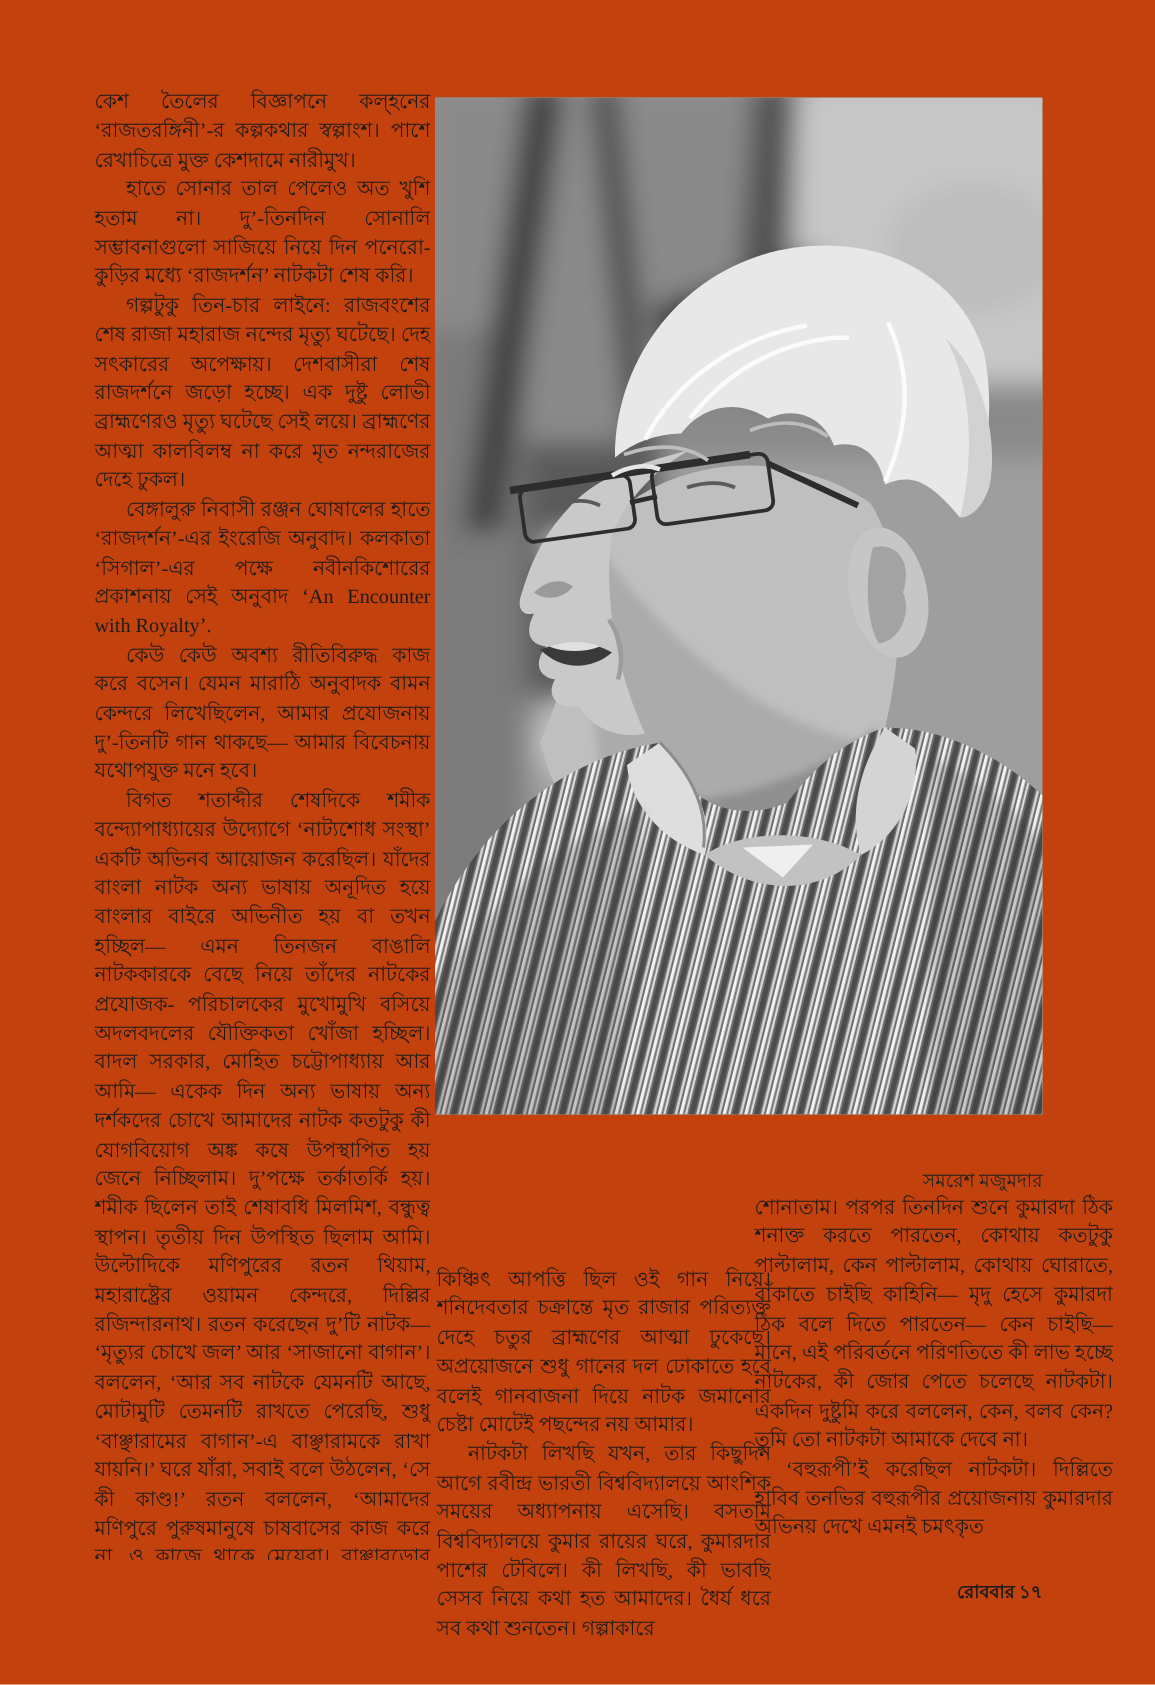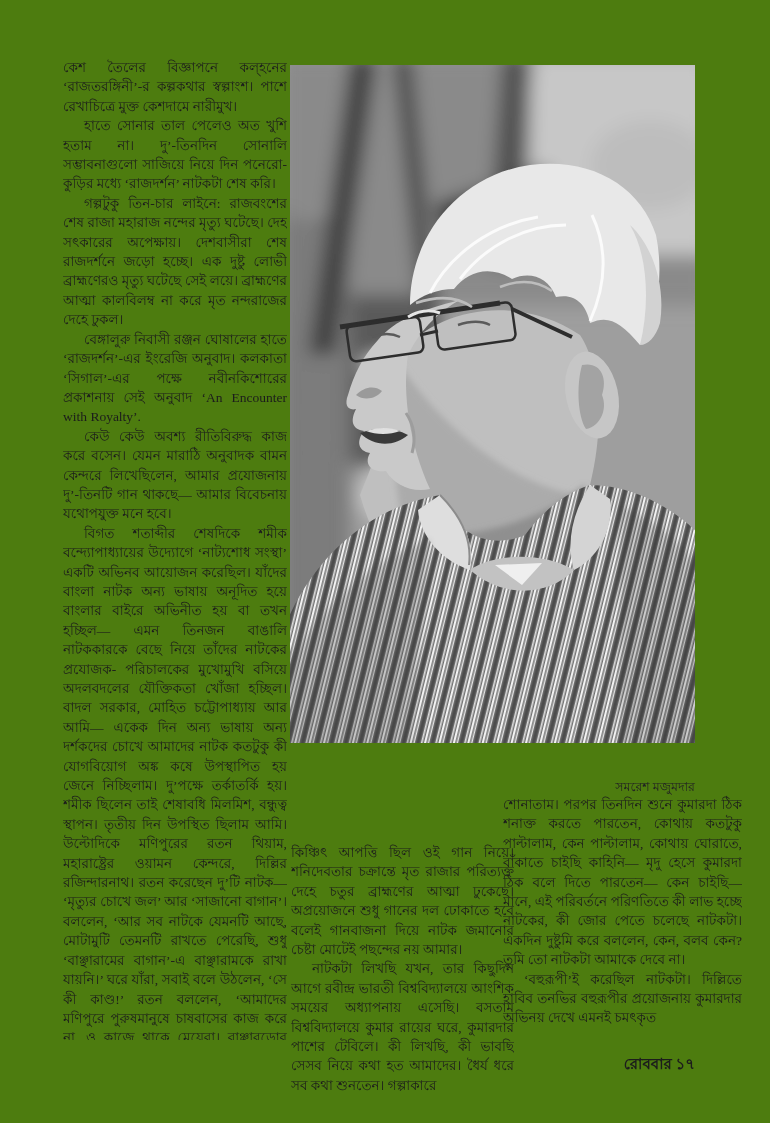--- a/index.html
+++ b/index.html
@@ -2,21 +2,21 @@
 <html><head>
 <meta charset="utf-8">
 <style>
   * { margin: 0; padding: 0; box-sizing: border-box; }
   html, body { background: #e9e9e9; }
   .page {
     position: relative;
     width: 770px;
     height: 1123px;
     margin: 0 auto;
-    background: #4d7c0f;
+    background: #c2410c;
     font-family: "Liberation Serif", "DejaVu Serif", serif;
     color: #1c1c1c;
     overflow: hidden;
   }
   .col {
     position: absolute;
     text-align: justify;
     font-size: 13.5px;
     line-height: 19.4px;
     color: #1c1c1c;
@@ -41,21 +41,21 @@
     width: 405px;
     text-align: right;
     font-size: 12.5px;
     color: #222222;
   }
   .page-footer {
     position: absolute;
     left: 495px; top: 1052px;
     width: 200px;
     text-align: right;
-    font-size: 15px;
+    font-size: 12px;
     font-weight: 600;
     color: #1c1c1c;
   }
 </style>
 </head>
 <body>
 
 <div class="page">
 
   <div class="col col-left">

